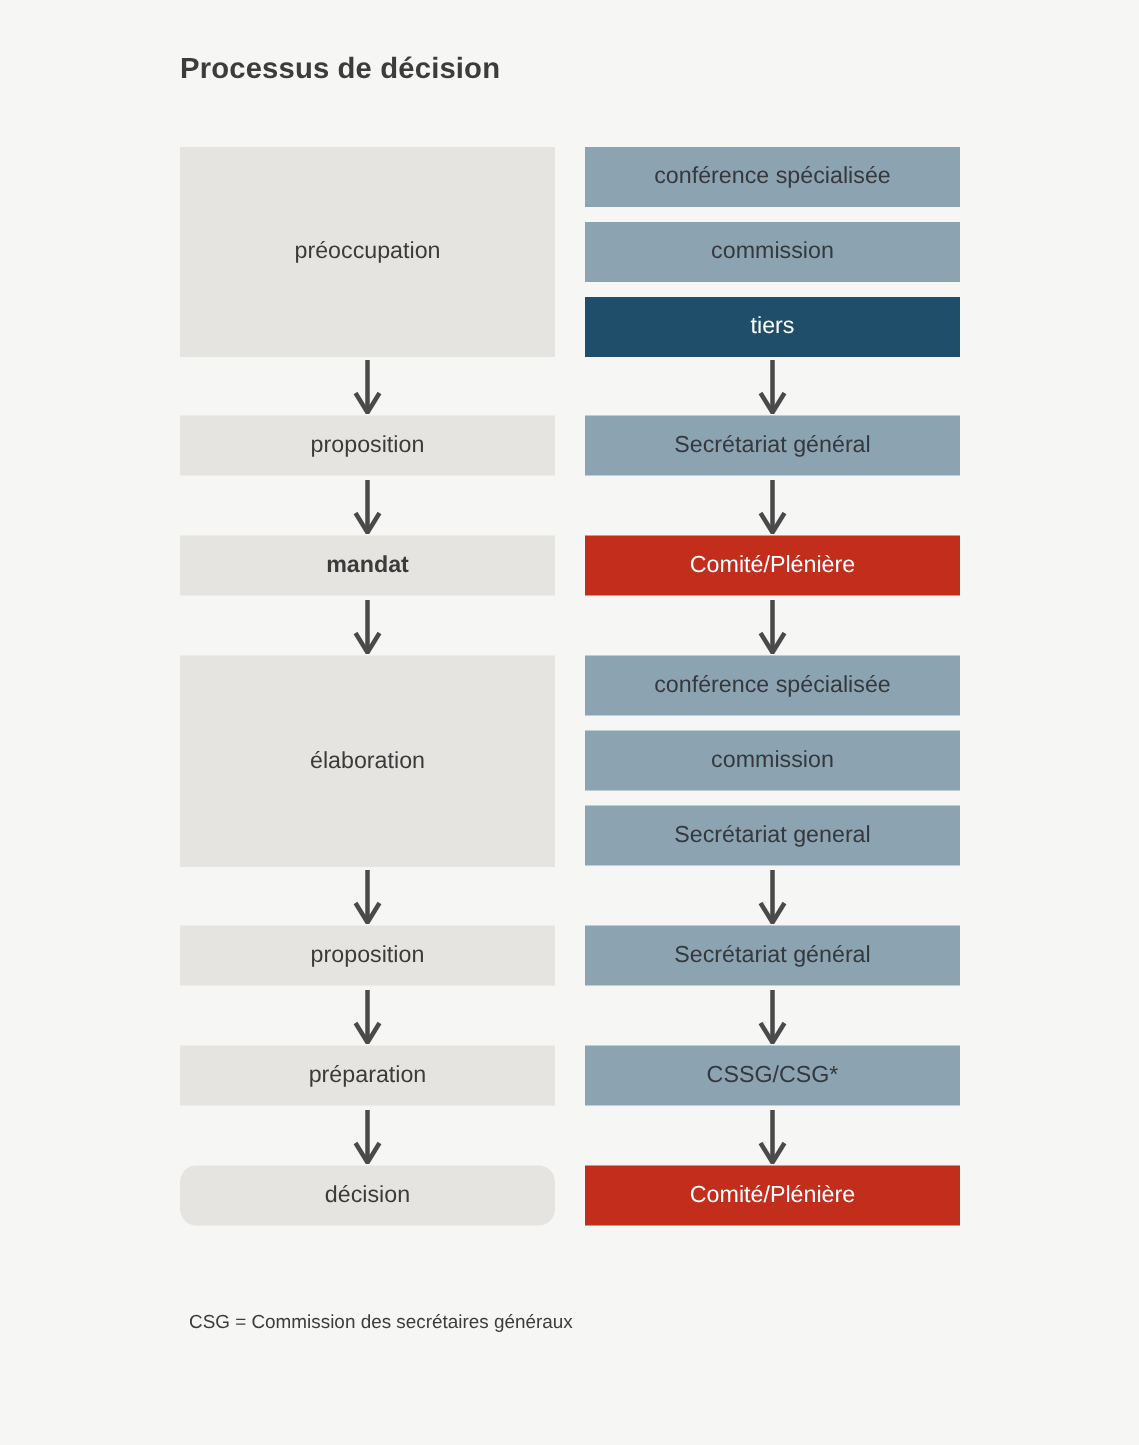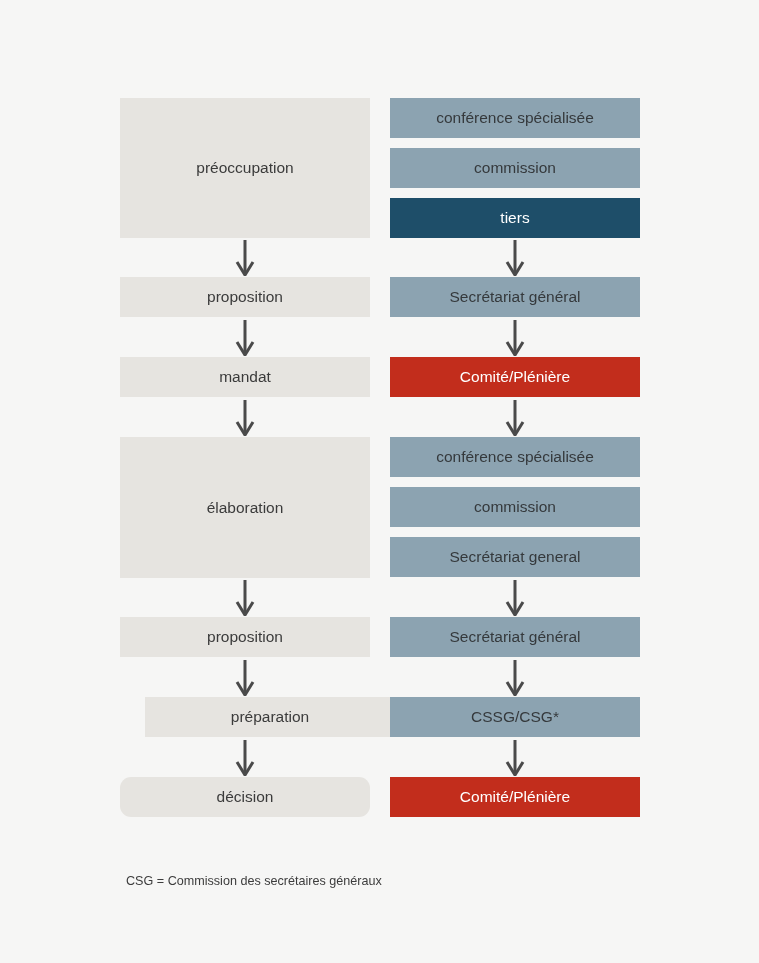--- a/index.html
+++ b/index.html
@@ -87,38 +87,39 @@
     white-space: pre;
   }
   .footnote .fn-line { display: block; }
   .footnote .fn-line.indent { padding-left: 7px; }
 </style>
 </head>
 <body>
 
 <div id="page-root">
 
+  <div class="title">Processus de décision</div>
 
   <div class="col" style="left:0" id="stages-column">
       <div class="box grey" style="left: 120px; top: 98px; width: 250px; height: 140px;">
         <span>préoccupation</span>
       </div>
       <div class="box grey" style="left: 120px; top: 277px; width: 250px; height: 40px;">
         <span>proposition</span>
       </div>
-      <div class="box grey" style="left: 120px; top: 357px; width: 250px; height: 40px;">
+      <div class="box grey" style="left: 120px; top: 357px; width: 250px; height: 40px; font-weight: bold;">
         <span>mandat</span>
       </div>
       <div class="box grey" style="left: 120px; top: 437px; width: 250px; height: 141px;">
         <span>élaboration</span>
       </div>
       <div class="box grey" style="left: 120px; top: 617px; width: 250px; height: 40px;">
         <span>proposition</span>
       </div>
-      <div class="box grey" style="left: 120px; top: 697px; width: 250px; height: 40px; margin-left: 25px;">
+      <div class="box grey" style="left: 120px; top: 697px; width: 250px; height: 40px;">
         <span>préparation</span>
       </div>
       <div class="box grey" style="left: 120px; top: 777px; width: 250px; height: 40px; border-radius: 11px;">
         <span>décision</span>
       </div>
       <div class="arrow" style="left: 232px; top: 240px; height: 36px;">
         <svg width="26" height="36" viewBox="0 0 26 36">
           <line x1="13" y1="0" x2="13" y2="33" stroke="#4a4a4a" stroke-width="3"></line>
           <polyline points="5,22 13,35 21,22" fill="none" stroke="#4a4a4a" stroke-width="3" stroke-linecap="butt"></polyline>
         </svg>

